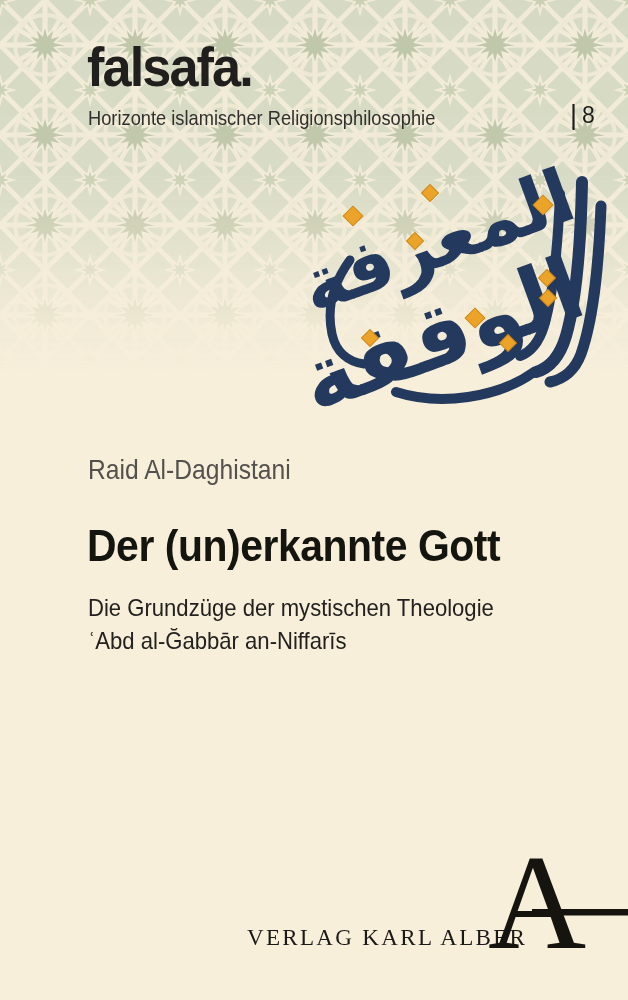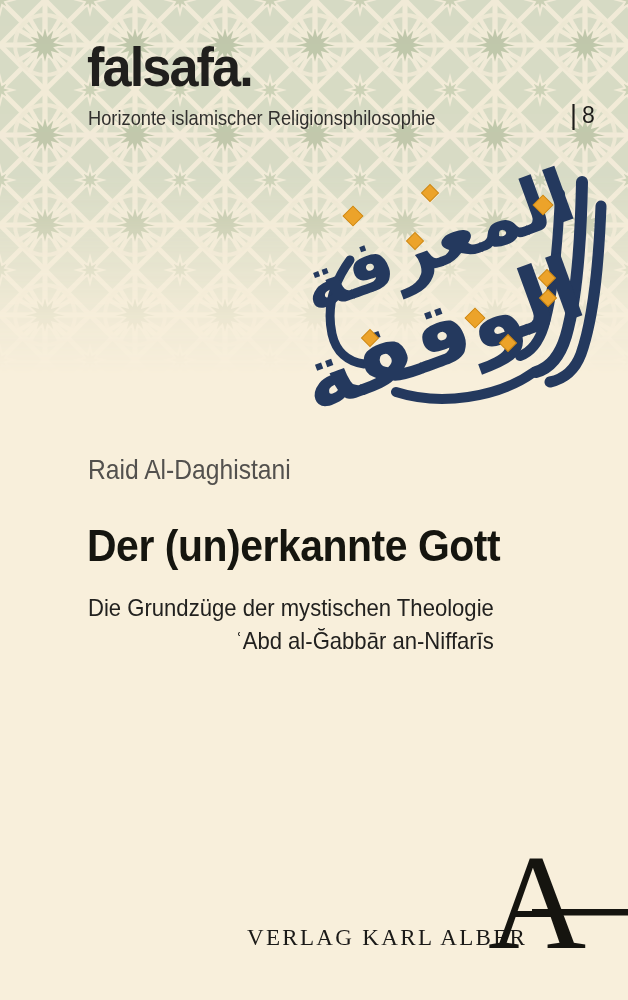--- a/index.html
+++ b/index.html
@@ -2,21 +2,20 @@
 <html><head>
 <meta charset="utf-8">
 <style>
   html,body{margin:0;padding:0;}
   .cover{
     position:relative;
     width:628px;height:1000px;
     background:#f8efdb;
     overflow:hidden;
     font-family:"Liberation Sans", sans-serif;
-    text-align:right;
   }
   
   .pattern-wrap{
     position:absolute;left:0;top:0;width:628px;height:390px;
     -webkit-mask-image:linear-gradient(to bottom, rgba(0,0,0,.96) 0%, rgba(0,0,0,.92) 45%, rgba(0,0,0,.55) 65%, rgba(0,0,0,.18) 82%, transparent 96%);
     mask-image:linear-gradient(to bottom, rgba(0,0,0,.96) 0%, rgba(0,0,0,.92) 45%, rgba(0,0,0,.55) 65%, rgba(0,0,0,.18) 82%, transparent 96%);
   }
   
   .series-logo{
     position:absolute;left:87px;top:40px;

